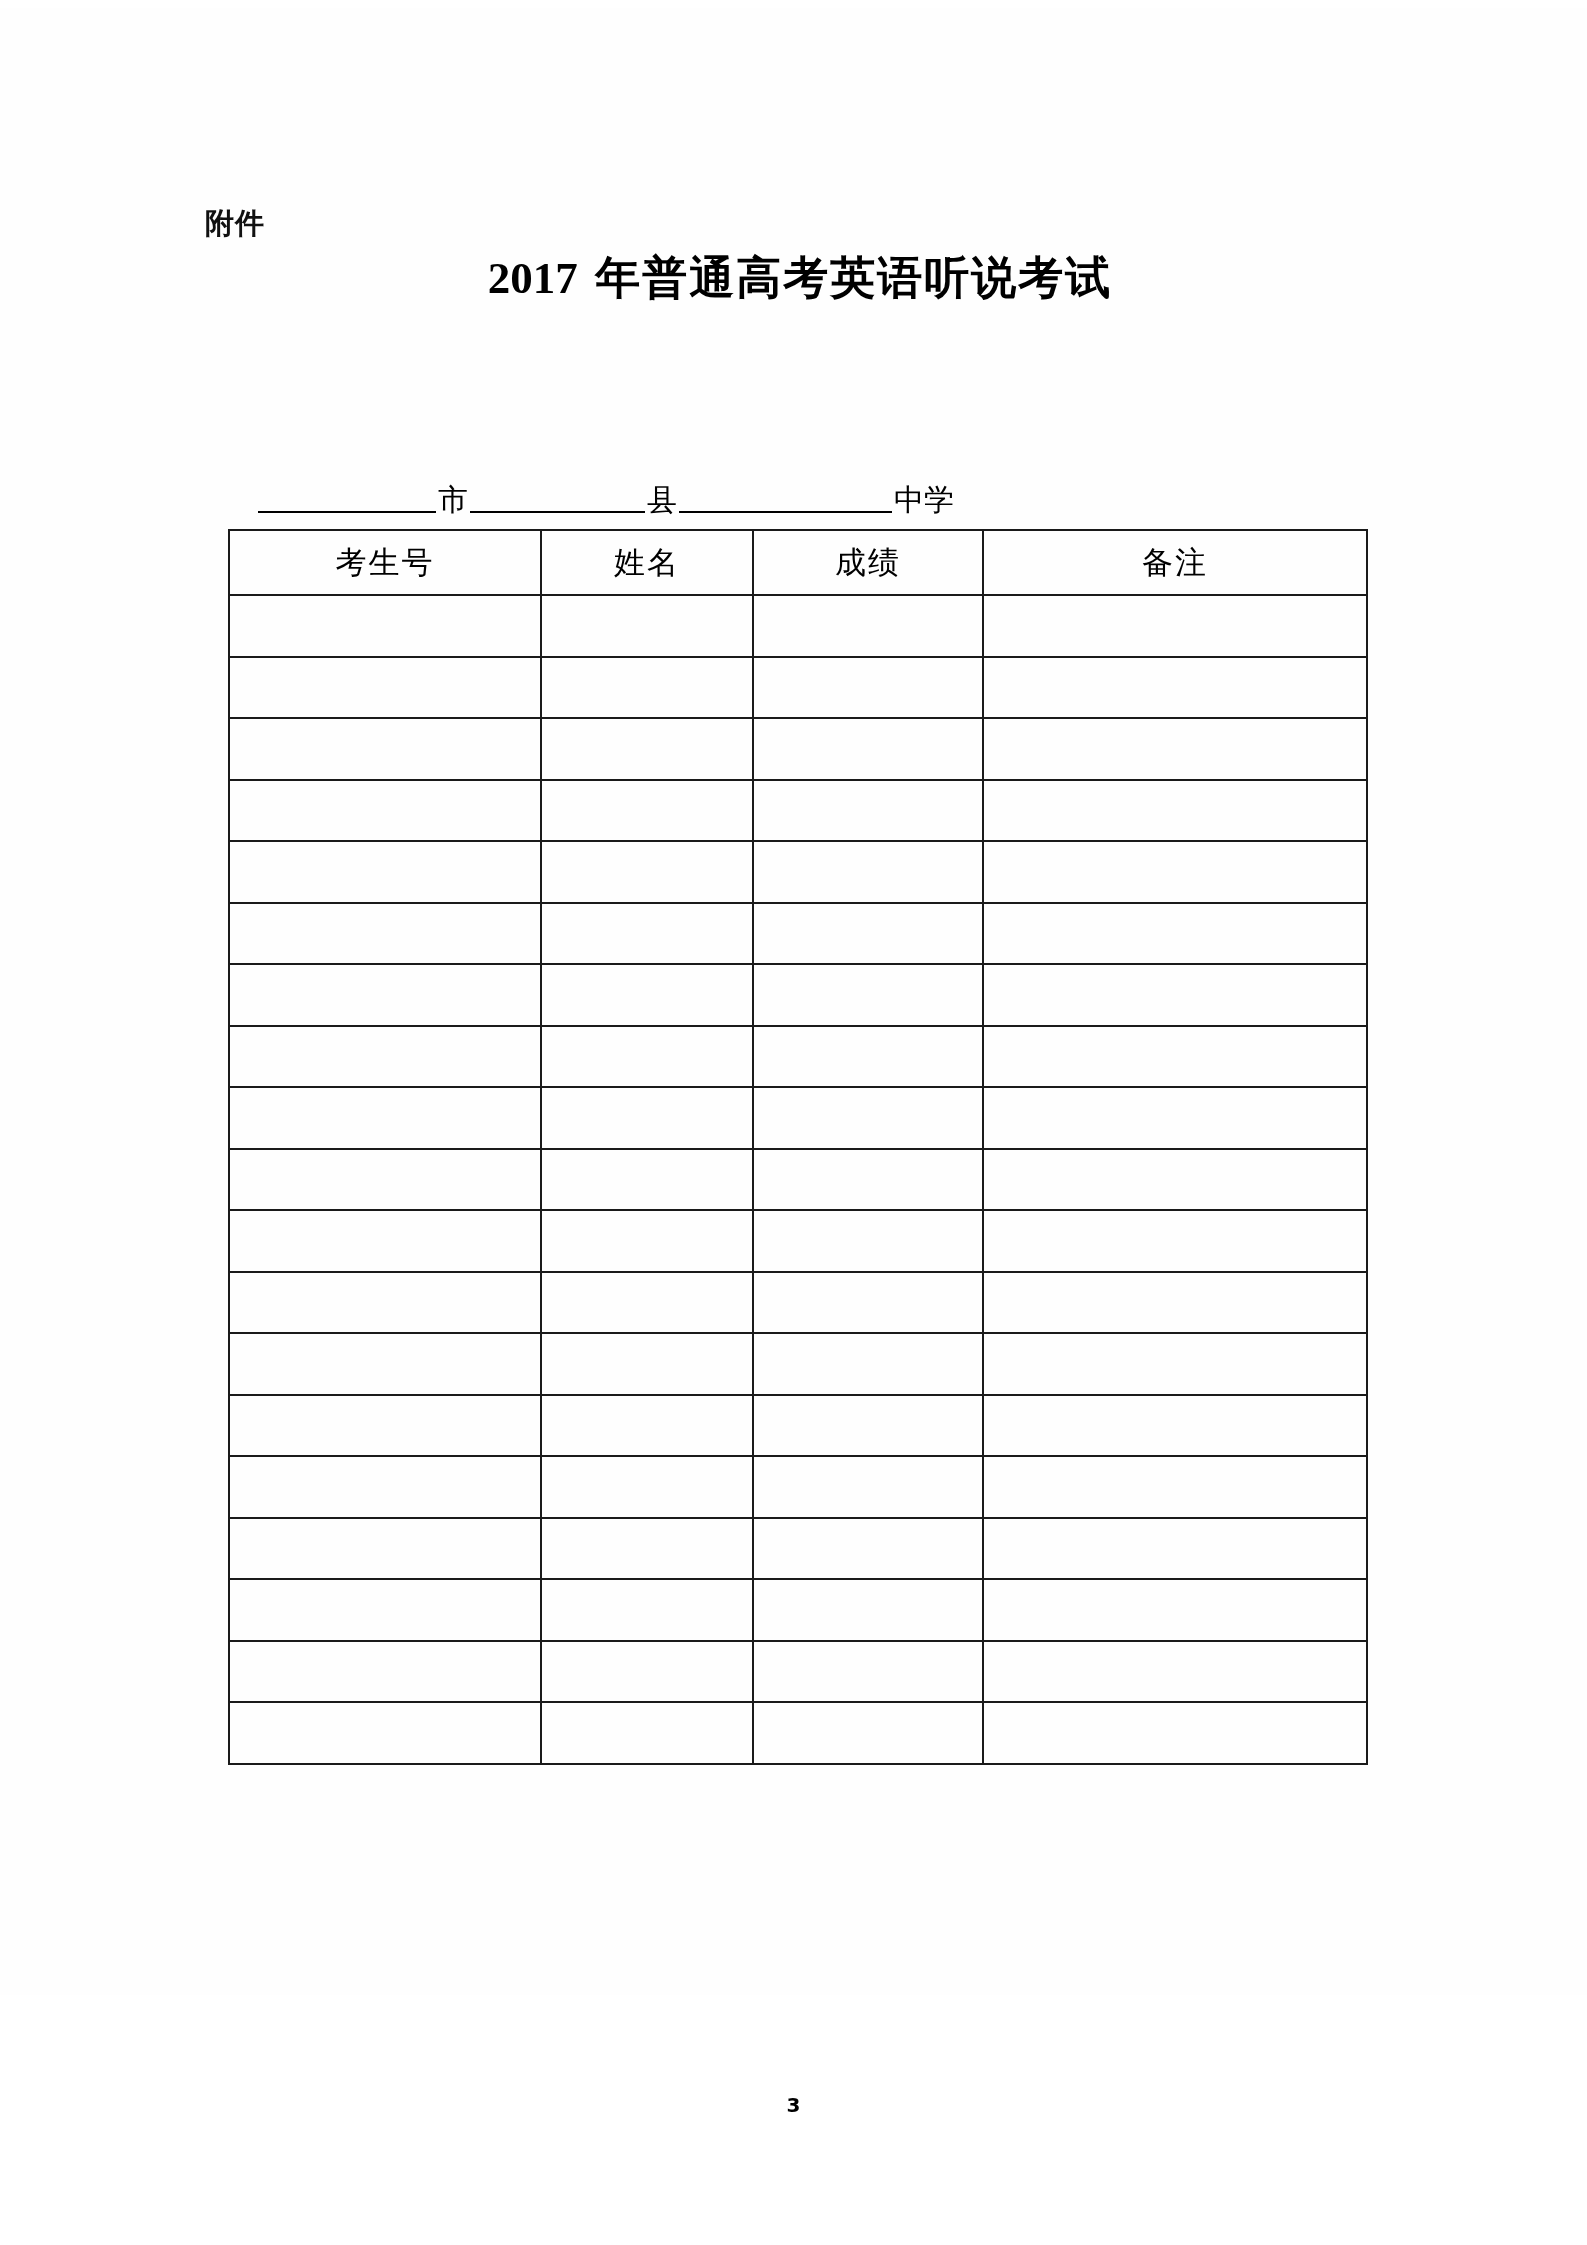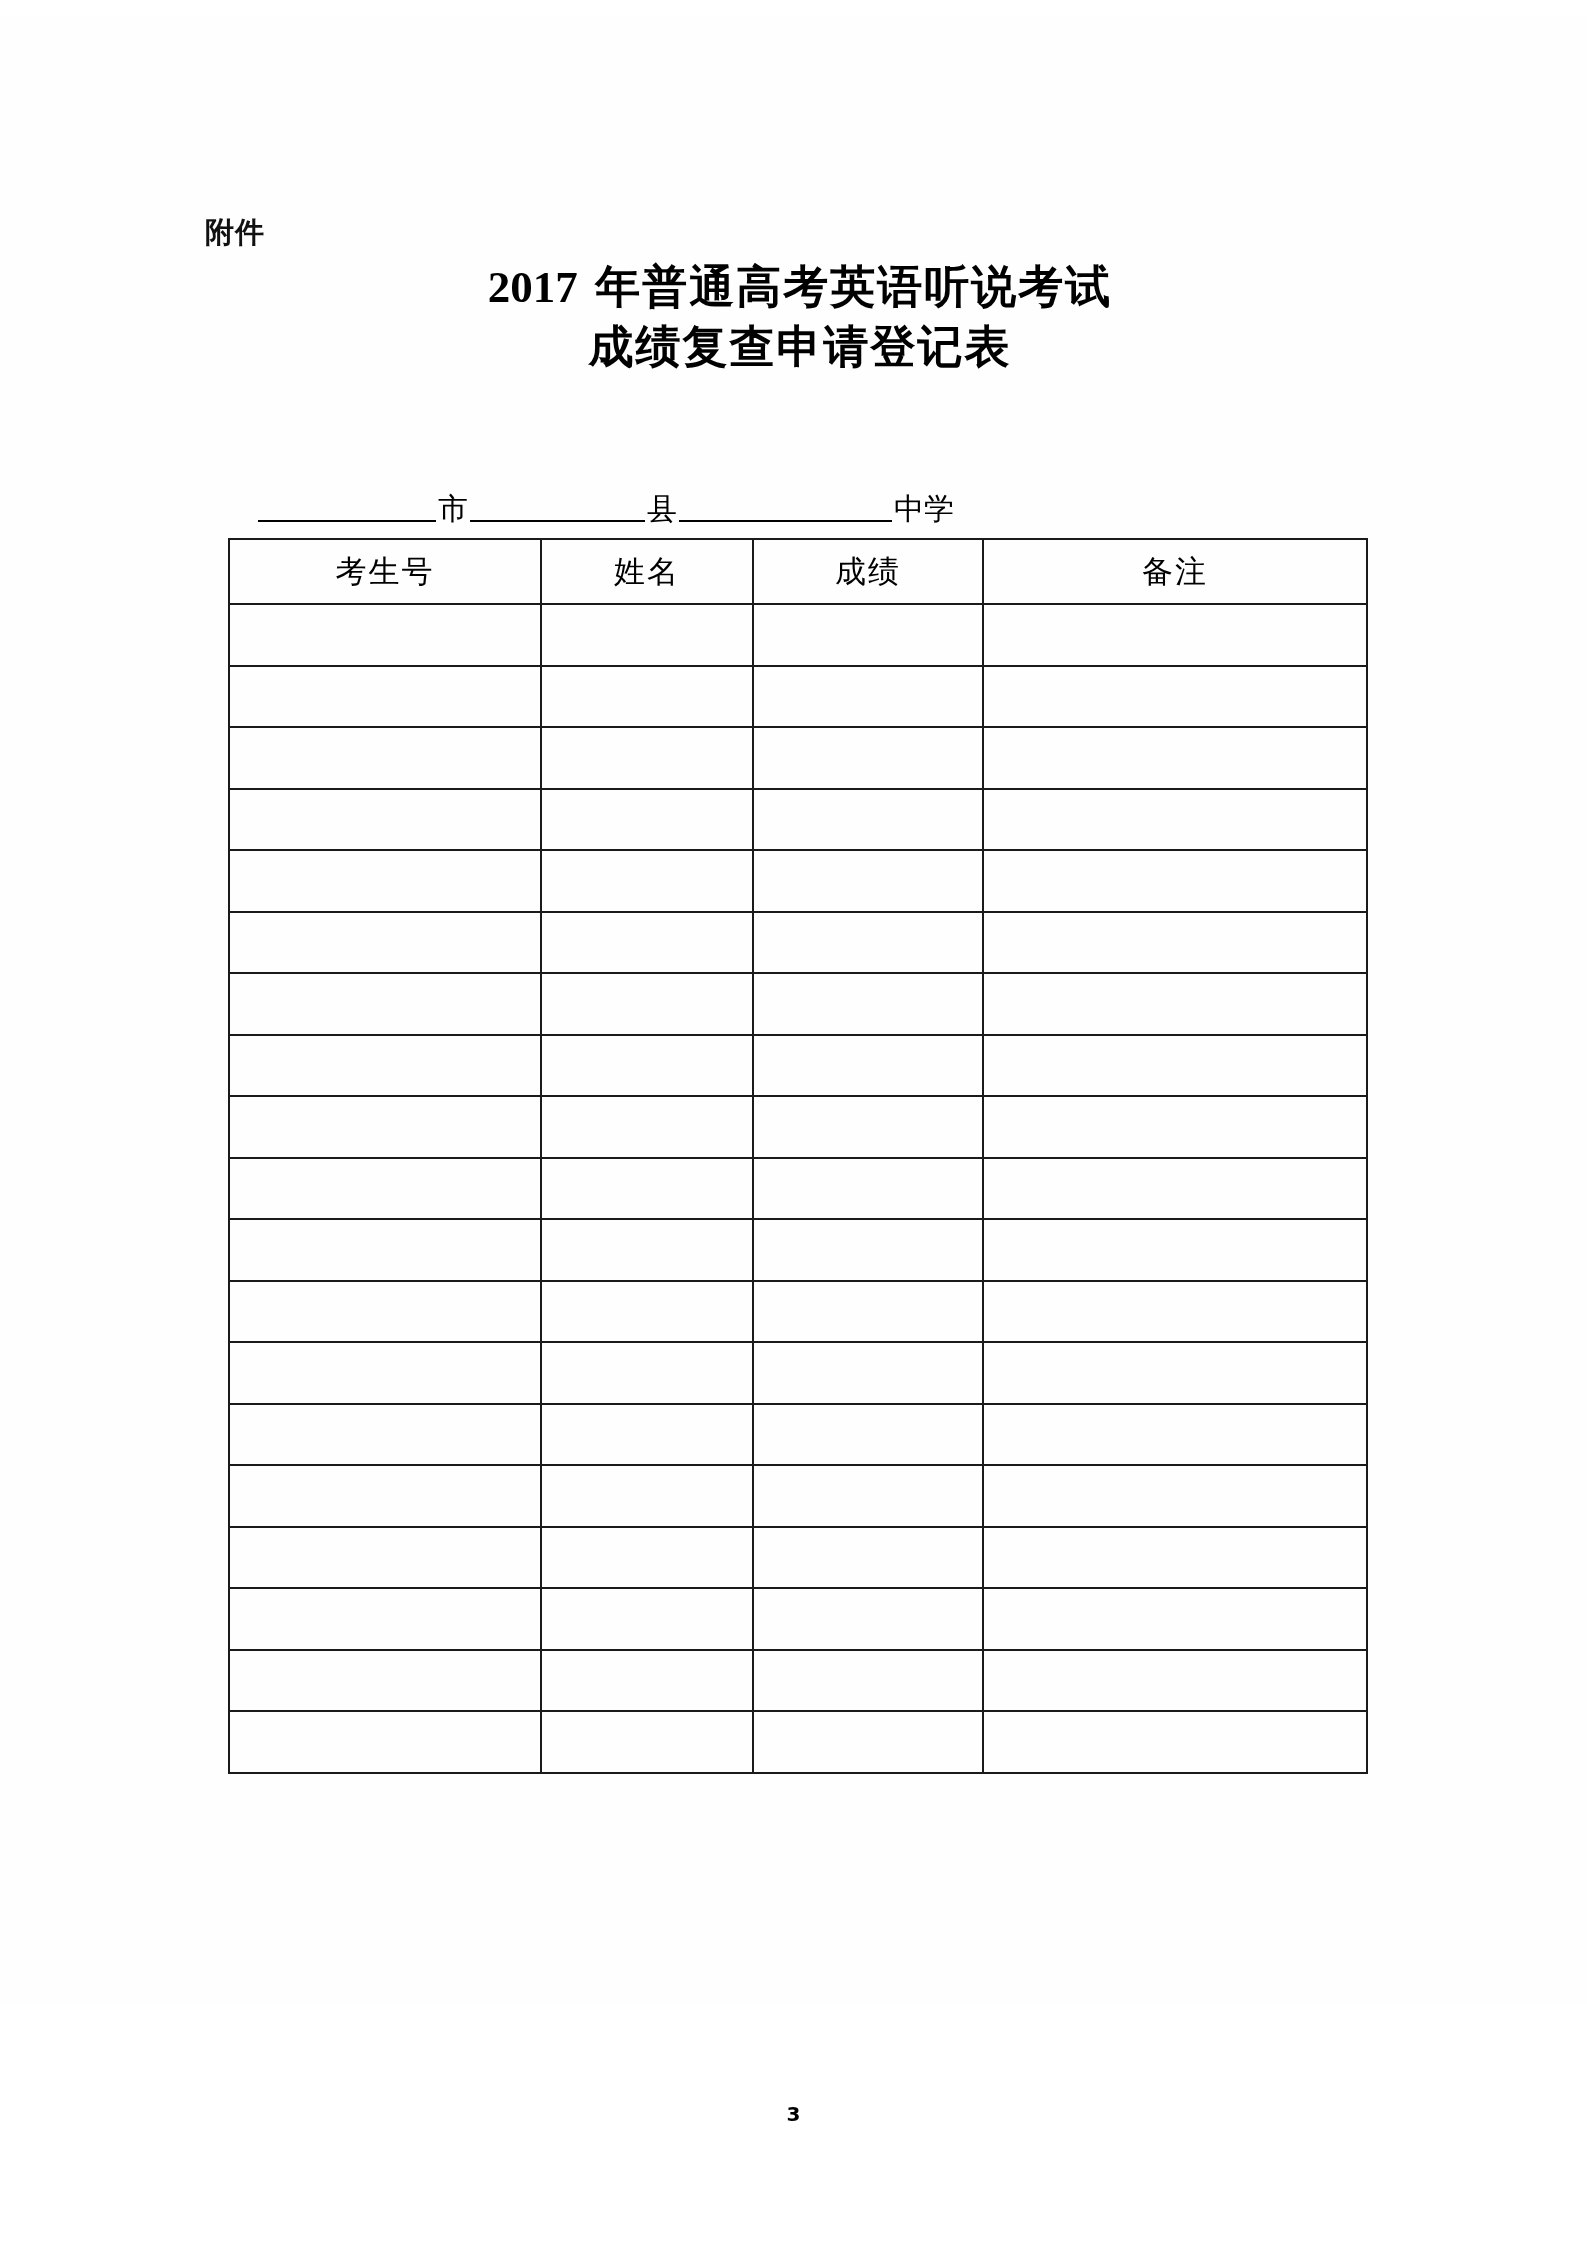--- a/index.html
+++ b/index.html
@@ -10,21 +10,21 @@
   body {
     width: 1587px;
     height: 2245px;
     position: relative;
     font-family: "Liberation Serif", serif;
     color: #000000;
     overflow: hidden;
   }
   .page {
     position: absolute;
-    left: 0; top: 17px;
+    left: 0; top: 8px;
     width: 1587px;
     height: 1987px;
     background: #fefefe;
   }
 
   
   .attachment-label {
     position: absolute;
     left: 205px;
     top: 196px;
@@ -132,21 +132,20 @@
 </style>
 </head>
 <body>
 
 <div class="page">
 
   <div class="attachment-label">附件</div>
 
   <div class="title-block">
     <div class="title-line"><span class="num">2017</span> <span>年普通高考英语听说考试</span></div>
-    <div class="title-line">成绩复查申请登记表</div>
   </div>
 
   <div class="fill-line">
     <span class="blank b1"></span>
     <span class="fill-label">市</span>
     <span class="blank b2"></span>
     <span class="fill-label">县</span>
     <span class="blank b3"></span>
     <span class="fill-label">中学</span>
   </div>

